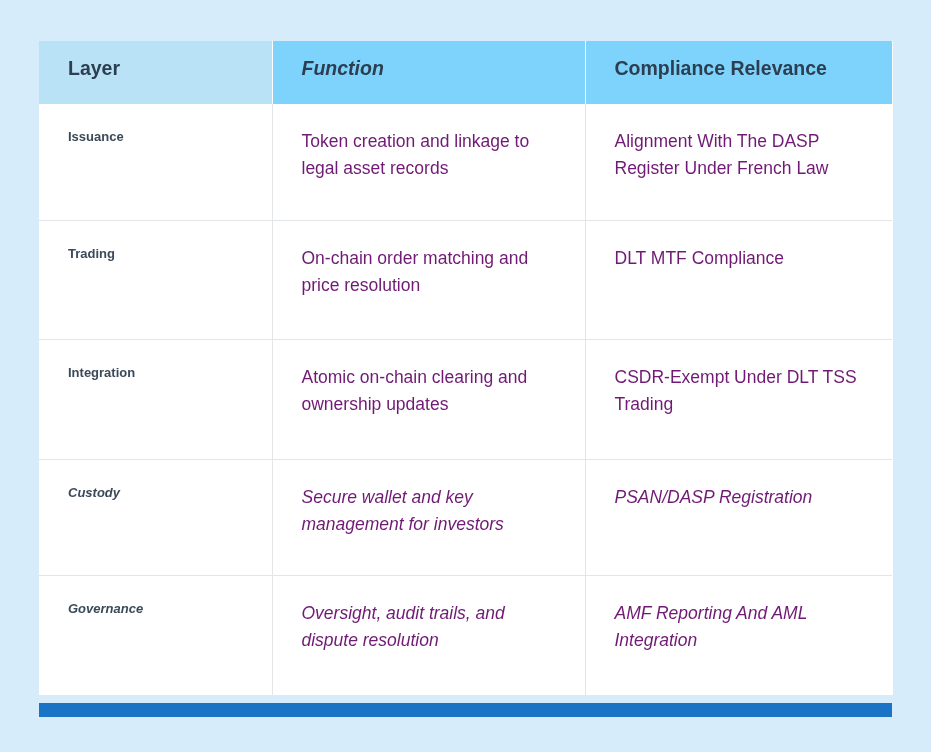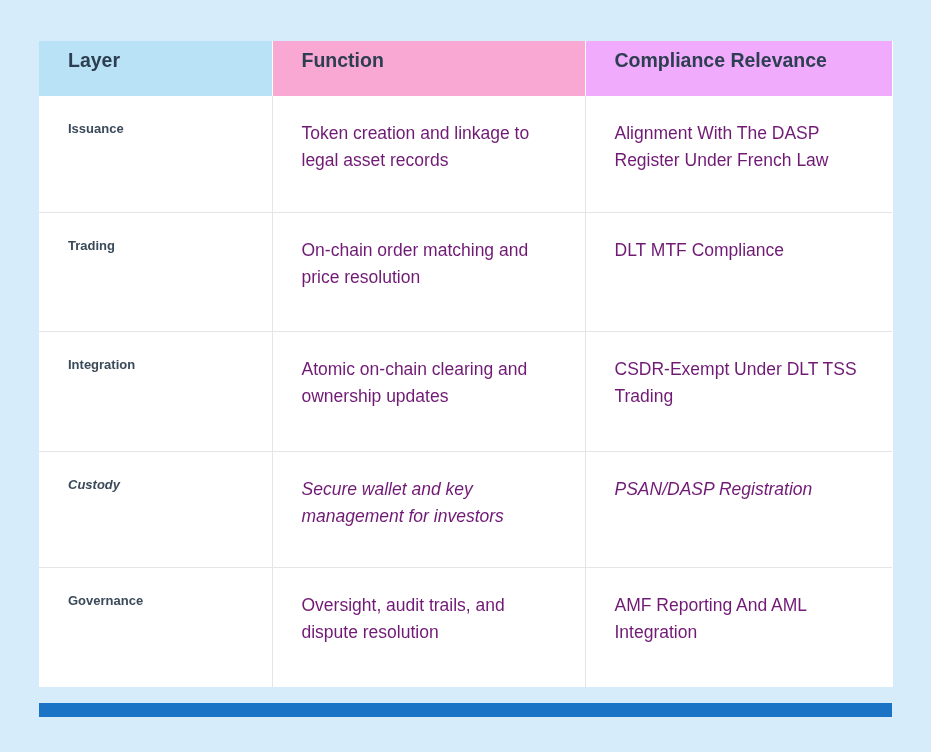--- a/index.html
+++ b/index.html
@@ -34,28 +34,28 @@
   }
   table.layer-table col.c0 { width: 233px; }
   table.layer-table col.c1 { width: 313px; }
   table.layer-table col.c2 { width: 307px; }
 
   table.layer-table thead th {
     text-align: left;
     font-size: 19.5px;
     font-weight: bold;
     color: #2c3e50;
-    padding: 8px 0 24px 29px;
+    padding: 16px 0 24px 29px;
     vertical-align: middle;
     box-sizing: border-box;
     border-right: 1px solid #ffffff;
   }
   thead th.h0 { background: #b9e2f7; }
-  thead th.h1 { background: #f9a8d4; }
-  thead th.h2 { background: #f0abfc; border-right: none; }
+  thead th.h1 { background: #7dd3fc; font-style: italic; }
+  thead th.h2 { background: #7dd3fc; border-right: none; }
 
   table.layer-table tbody td {
     vertical-align: top;
     padding: 24px 26px 24px 29px;
     box-sizing: border-box;
     border-bottom: 1px solid #e3e6e8;
     border-right: 1px solid #e3e6e8;
     background: #ffffff;
   }
   table.layer-table tbody td.last { border-right: none; }
@@ -69,21 +69,21 @@
   }
   .cell-text {
     font-size: 17.5px;
     color: #701a75;
     line-height: 1.55;
   }
   .row-h-1 { height: 116px; }
   .row-h-2 { height: 119px; }
   .row-h-3 { height: 120px; }
   .row-h-4 { height: 116px; font-style: italic; }
-  .row-h-5 { height: 120px; }
+  .row-h-5 { height: 120px; font-style: italic; }
 
   .bottom-bar {
     position: absolute;
     left: 39px;
     top: 703px;
     width: 853px;
     height: 14px;
     background: #1a73c4;
   }
 </style>

